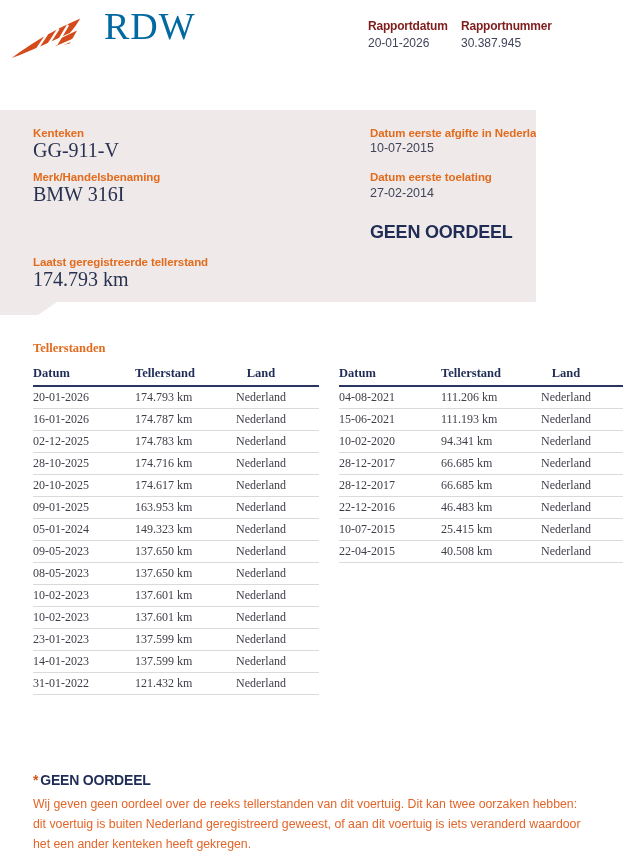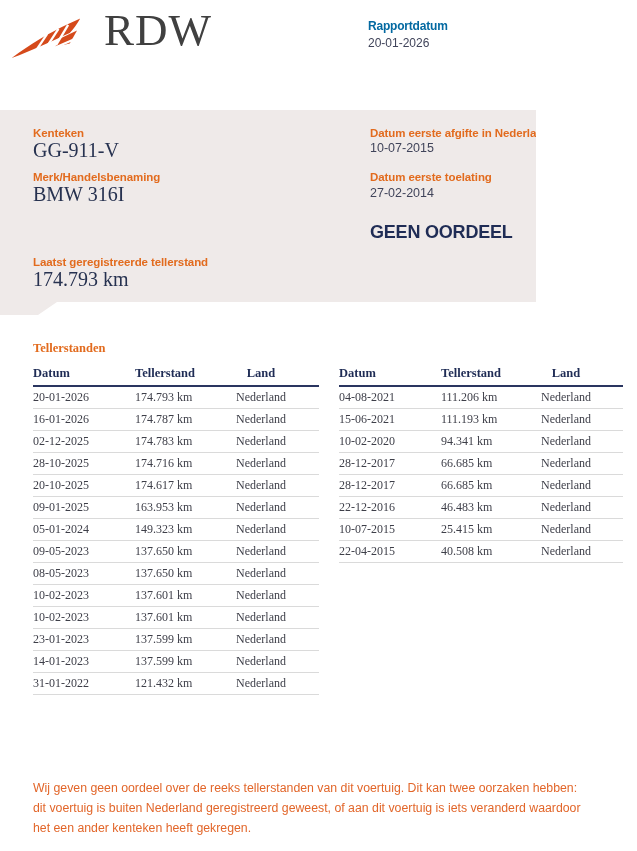--- a/index.html
+++ b/index.html
@@ -4,32 +4,32 @@
 <style>
   html,body{margin:0;padding:0;}
   body{
     width:637px;height:851px;position:relative;background:#ffffff;
     font-family:"Liberation Sans",sans-serif;overflow:hidden;
   }
   
   .logo{position:absolute;left:8px;top:12px;width:88px;height:50px;}
   .wordmark{
     position:absolute;left:104px;top:4px;
-    font-family:"Liberation Serif",serif;font-size:45px;font-weight:500;
-    color:#404040;letter-spacing:1px;
+    font-family:"Liberation Serif",serif;font-size:38px;font-weight:500;
+    color:#0369a1;letter-spacing:1px;
   }
   .header-right{position:absolute;left:368px;top:6px;width:255px;}
   .report-title{
     font-family:"Liberation Serif",serif;font-size:23px;font-weight:500;
     color:#e26b1e;white-space:nowrap;
   }
   .meta{display:flex;margin-top:13px;}
   .meta-col{margin-right:6px;}
   .meta-col.first{width:87px;}
-  .meta-label{font-size:12px;font-weight:bold;color:#0369a1;letter-spacing:-0.2px;}
+  .meta-label{font-size:12px;font-weight:bold;color:#7f1d1d;letter-spacing:-0.2px;}
   .meta-value{font-size:12px;color:#40445a;margin-top:3px;}
   
   .panel{
     position:absolute;left:0;top:110px;width:536px;height:205px;background:#efeae9;
     clip-path:polygon(0 0,100% 0,100% 192px,57px 192px,38px 205px,0 205px);
   }
   .lbl{
     position:absolute;font-size:11.5px;font-weight:bold;color:#e26b1e;
     letter-spacing:-0.1px;white-space:nowrap;
   }
@@ -85,20 +85,24 @@
     </g>
   </svg>
   <div class="wordmark">RDW</div>
 
   <div class="header-right">
     <div class="meta">
       <div class="meta-col first">
         <div class="meta-label">Rapportdatum</div>
         <div class="meta-value">20-01-2026</div>
       </div>
+      <div class="meta-col">
+        <div class="meta-label">Rapportnummer</div>
+        <div class="meta-value">30.387.945</div>
+      </div>
     </div>
   </div>
 </div>
 
 <div class="panel">
   <div class="lbl" style="left:33px;top:17px">Kenteken</div>
   <div class="big" style="left:33px;top:29px">GG-911-V</div>
 
   <div class="lbl" style="left:33px;top:61px">Merk/Handelsbenaming</div>
   <div class="big" style="left:33px;top:73px">BMW 316I</div>
@@ -244,14 +248,17 @@
             <div class="cell-datum">22-04-2015</div>
             <div class="cell-teller">40.508 km</div>
             <div class="cell-land">Nederland</div>
           </div>
         </div>
     </div>
   </div>
 </div>
 
 <div class="footnote">
+  <div class="footnote-title">
+    <span class="mark">*</span><span>GEEN OORDEEL</span>
+  </div>
   <div class="footnote-text">Wij geven geen oordeel over de reeks tellerstanden van dit voertuig. Dit kan twee oorzaken hebben: dit voertuig is buiten Nederland geregistreerd geweest, of aan dit voertuig is iets veranderd waardoor het een ander kenteken heeft gekregen.</div>
 </div>
 
 </body></html>

